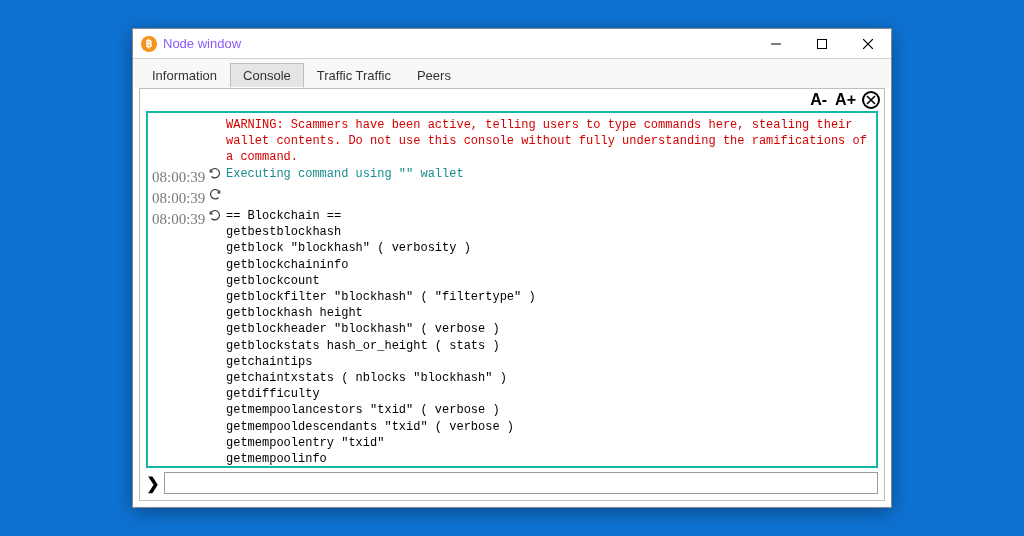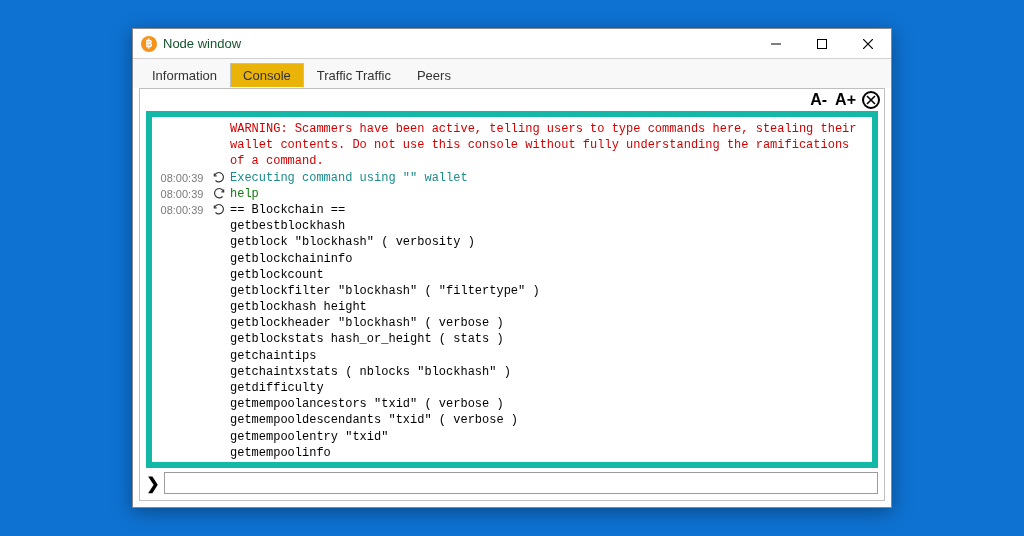--- a/index.html
+++ b/index.html
@@ -36,21 +36,21 @@
   }
   .titlebar .app-icon {
     width: 16px; height: 16px;
     border-radius: 50%;
     background: #f7931a;
     display: inline-flex;
     align-items: center; justify-content: center;
     color: #fff; font-size: 11px; font-weight: bold;
     margin-right: 6px;
   }
-  .titlebar .title { flex: 1; color: #14532d; }
+  .titlebar .title { flex: 1; color: #8b5cf6; }
   .winbtns { display:flex; height:100%; }
   .winbtn {
     width: 46px; height: 100%;
     display:flex; align-items:center; justify-content:center;
     cursor: pointer;
     font-size: 12px;
   }
 
   
   .tabbar {
@@ -64,21 +64,21 @@
     border: 1px solid transparent;
     border-bottom: none;
     cursor: pointer;
     position: relative;
     top: 0;
     background: transparent;
     font-size: 13px;
     color:#333;
   }
   .tab.active {
-    background:#eab308;
+    background:#e5e5e5;
     border-color:#bfbfbf;
     border-bottom: 1px solid #fff;
     z-index: 2;
   }
   .tabcontent {
     flex: 1;
     border: 1px solid #bfbfbf;
     margin: 0 6px 6px 6px;
     display:flex; flex-direction:column;
     overflow:hidden;
@@ -107,38 +107,38 @@
     border-radius:50%;
     display:flex;align-items:center;justify-content:center;
     font-size:11px; font-weight:bold;
     cursor:pointer;
     line-height:1;
   }
 
   
   .console-body {
     flex:1;
-    border: 6px solid #14b8a6;
+    border: 2px solid #14b8a6;
     margin: 0 6px 4px 6px;
     overflow-y: scroll;
     font-family: "Courier New", monospace;
     font-size: 12px;
     line-height: 1.35;
     padding: 4px 2px 4px 2px;
   }
   .row {
     display:flex;
     align-items:flex-start;
   }
   .time {
     width: 54px;
     flex-shrink:0;
     color:#7a7a7a;
-    font-family: Liberation Sans, sans-serif;
-    font-size: 11px;
+    font-family: Liberation Serif, serif;
+    font-size: 15px;
     text-align:center;
     padding-left:2px;
     padding-top:1px;
   }
   .dir {
     width: 22px;
     flex-shrink:0;
     display:flex;
     justify-content:center;
     padding-top:0;
@@ -244,21 +244,20 @@
       </div>
 
       <div class="row">
         <span class="time">08:00:39</span>
         <span class="dir">
           <svg viewBox="0 0 24 24" fill="none" stroke="#333" stroke-width="2">
               <path d="M20 10 A8 8 0 1 0 18 18"></path>
               <path d="M20 6 L20 10 L16 10"></path>
             </svg>
         </span>
-        <span class="msg info">help</span>
       </div>
 
       <div class="row">
         <span class="time">08:00:39</span>
         <span class="dir">
           <svg viewBox="0 0 24 24" fill="none" stroke="#333" stroke-width="2">
               <path d="M4 10 A8 8 0 1 1 6 18"></path>
               <path d="M4 6 L4 10 L8 10"></path>
             </svg>
         </span>

